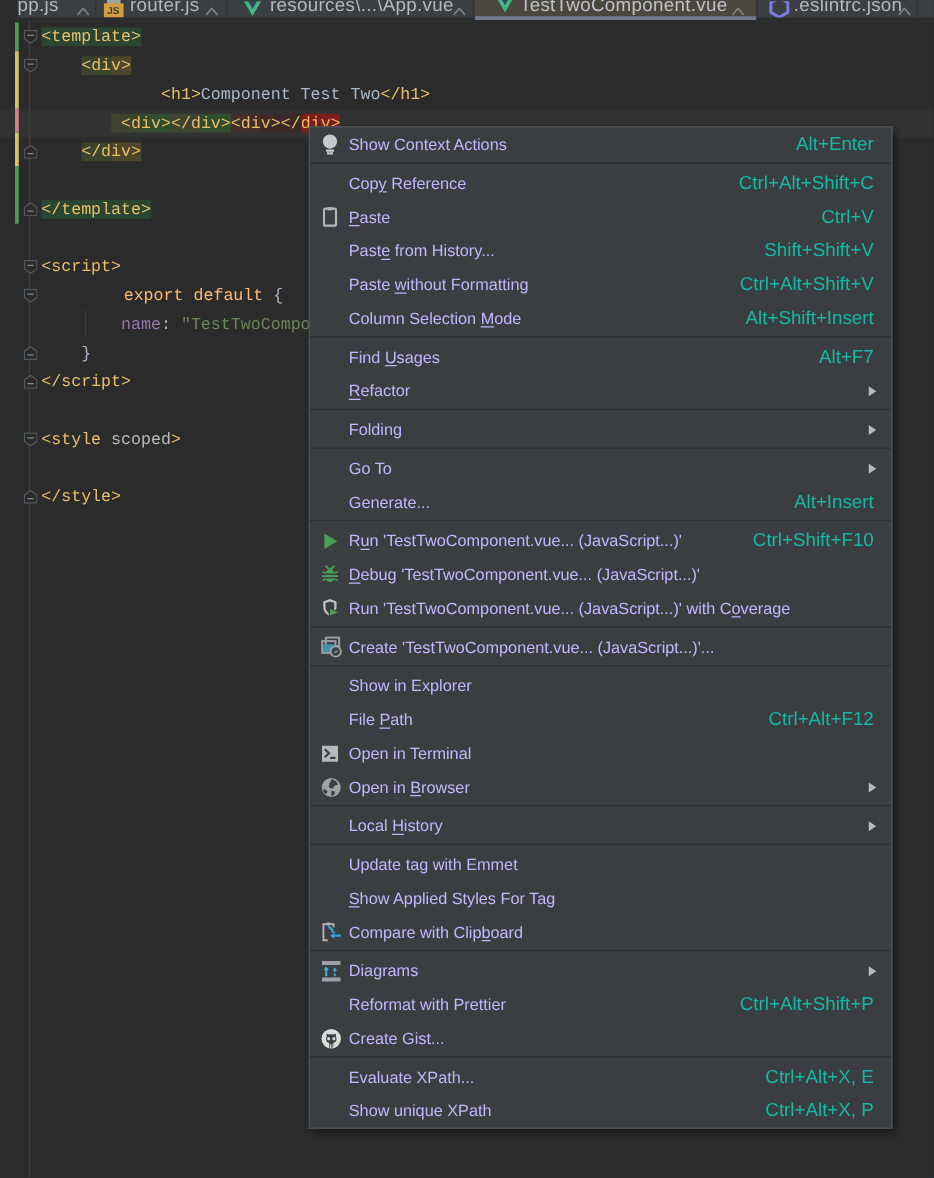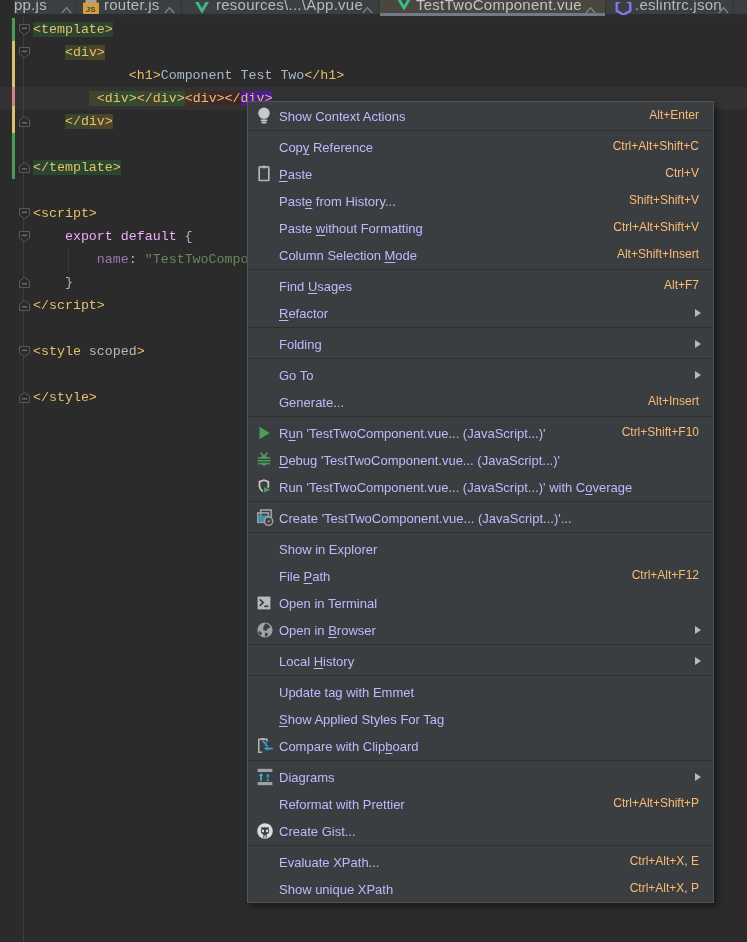--- a/index.html
+++ b/index.html
@@ -22,41 +22,41 @@
 
 #editor { position:absolute; left:0; top:17px; width:747px; height:925px; background:#2b2b2b; }
 .caret { position:absolute; left:0; top:69.5px; width:747px; height:23px; background:#323232; }
 .vcs { position:absolute; left:12px; width:3px; }
 .foldline { position:absolute; left:23px; top:0; width:1px; height:925px; background:#3c3e3f; }
 .fm { position:absolute; left:19px; }
 .cl { position:absolute; left:33px; height:23px; line-height:23px;
   font-family:"Liberation Mono", monospace; font-size:13.3px; white-space:pre; color:#a9b7c6; }
 .tag { color:#e8bf6a; }
 .tx  { color:#a9b7c6; }
-.kw  { color:#f0abfc; }
+.kw  { color:#fdba74;margin-left:34px; }
 .pr  { color:#9876aa; }
 .st  { color:#6a8759; }
 .at  { color:#bababa; }
 .bgA { background:#2a4631; }
 .bgB { background:#3b442d; }
 .bgC { background:#4e462b; }
 .bgO { background:#3e4430; }
 .bgG { background:#314d30; }
 .bgR1 { background:#432d2a; }
 .bgR2 { background:#3c2826; }
-.bgR3 { background:#4c1d95; }
+.bgR3 { background:#7f1d1d; }
 .iguide { position:absolute; width:1px; background:#3b3b3b; }
 
 
 #menu { position:absolute; left:247px; top:101px; width:467px; height:802px;
   background:#3b3e40; border:1px solid #525557; box-shadow:3px 3px 6px rgba(0,0,0,0.45);
   z-index:10; }
 .mi { position:relative; height:27px; line-height:27px; padding-left:31px; padding-right:14px; }
 .mi .lb { font-size:13px; color:#c4b5fd; }
-.mi .sc { position:absolute; right:14px; top:0; font-size:12px; color:#fdba74; }
+.mi .sc { position:absolute; right:14px; top:0; font-size:15px; color:#14b8a6; }
 .mi .ic { position:absolute; left:8px; top:50%; transform:translateY(-50%); width:18px; height:18px;
   display:flex; align-items:center; }
 .mi .arr { position:absolute; right:12px; top:9.5px; width:0; height:0;
   border-left:6px solid #b8babc; border-top:4px solid transparent; border-bottom:4px solid transparent; }
 .sep { height:4px; position:relative; }
 .sep i { position:absolute; left:0; right:0; top:1px; height:1px; background:#2d2f31; display:block; }
 u { text-underline-offset:2px; }
 </style></head>
 <body>
 <div id="root">

